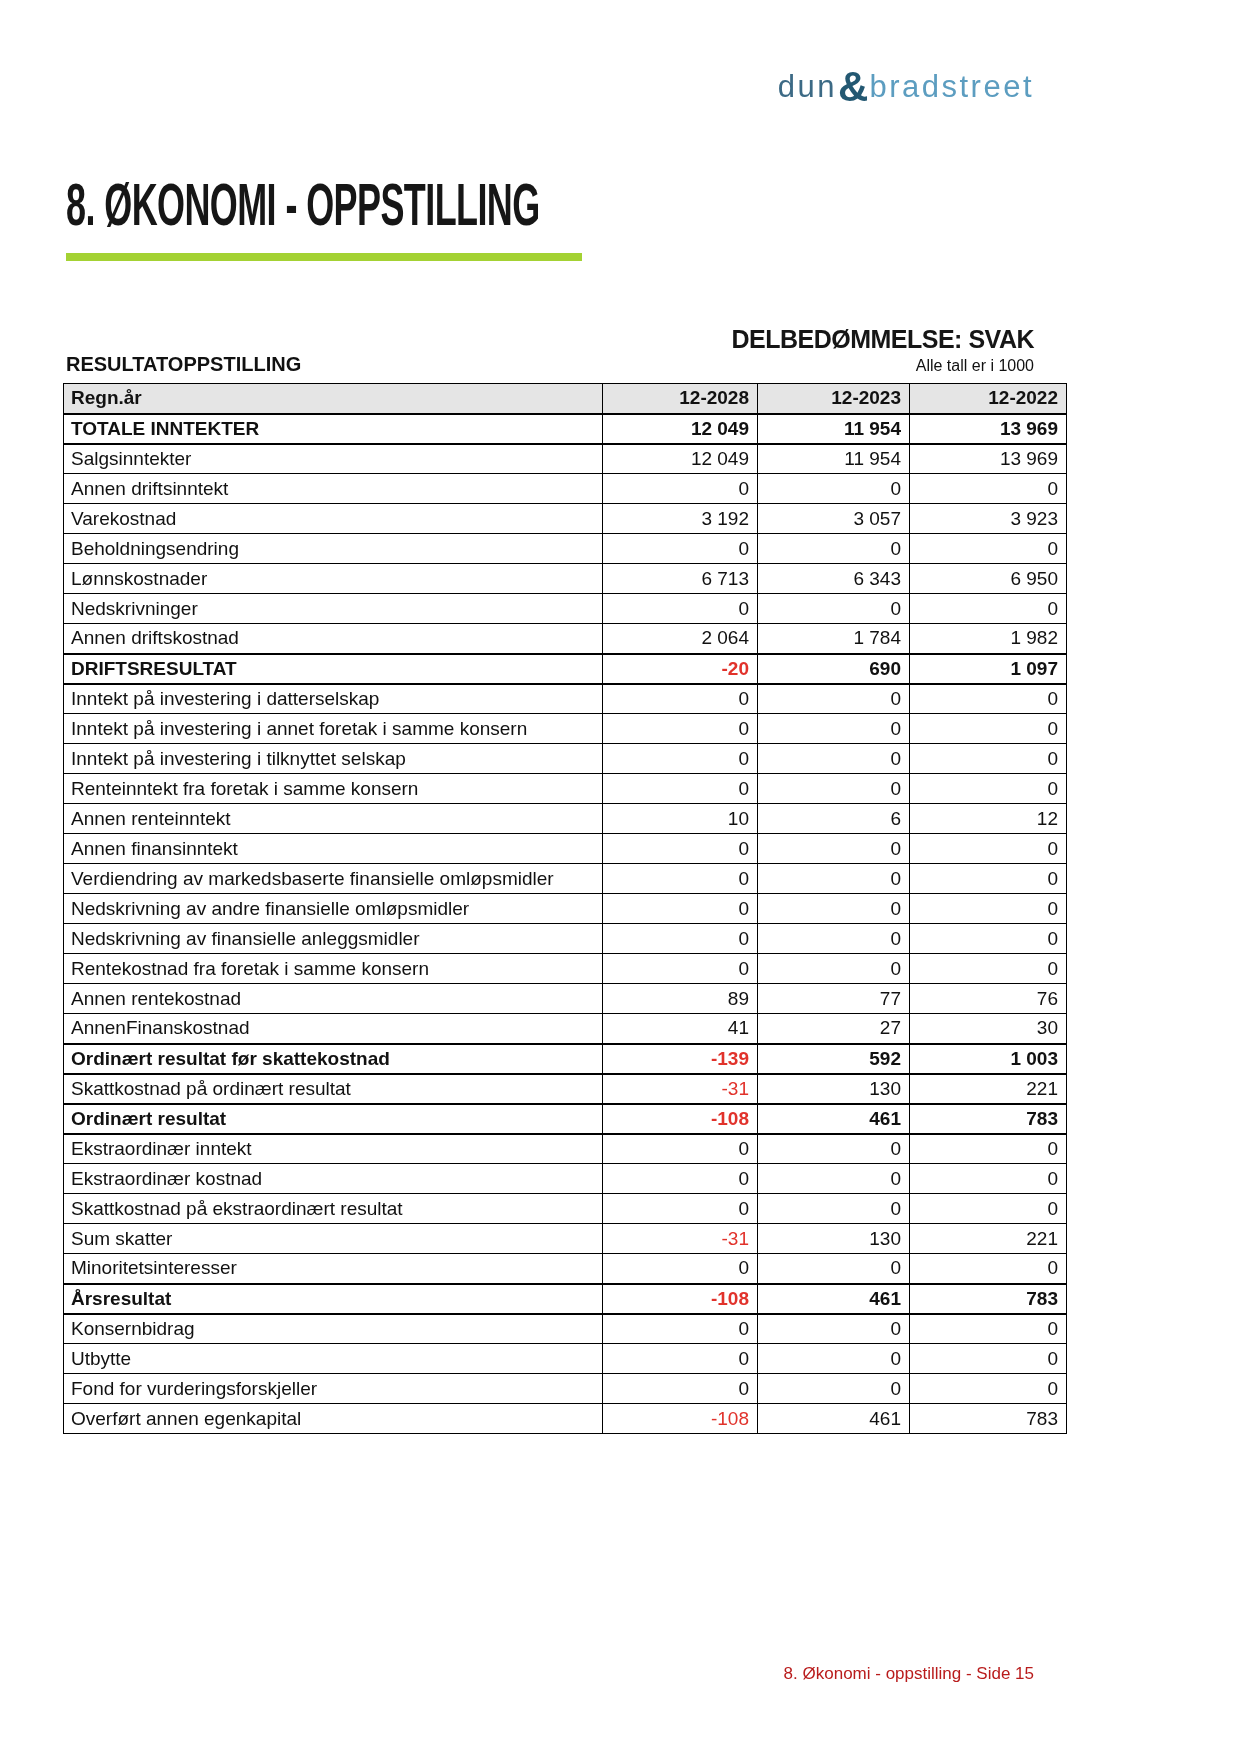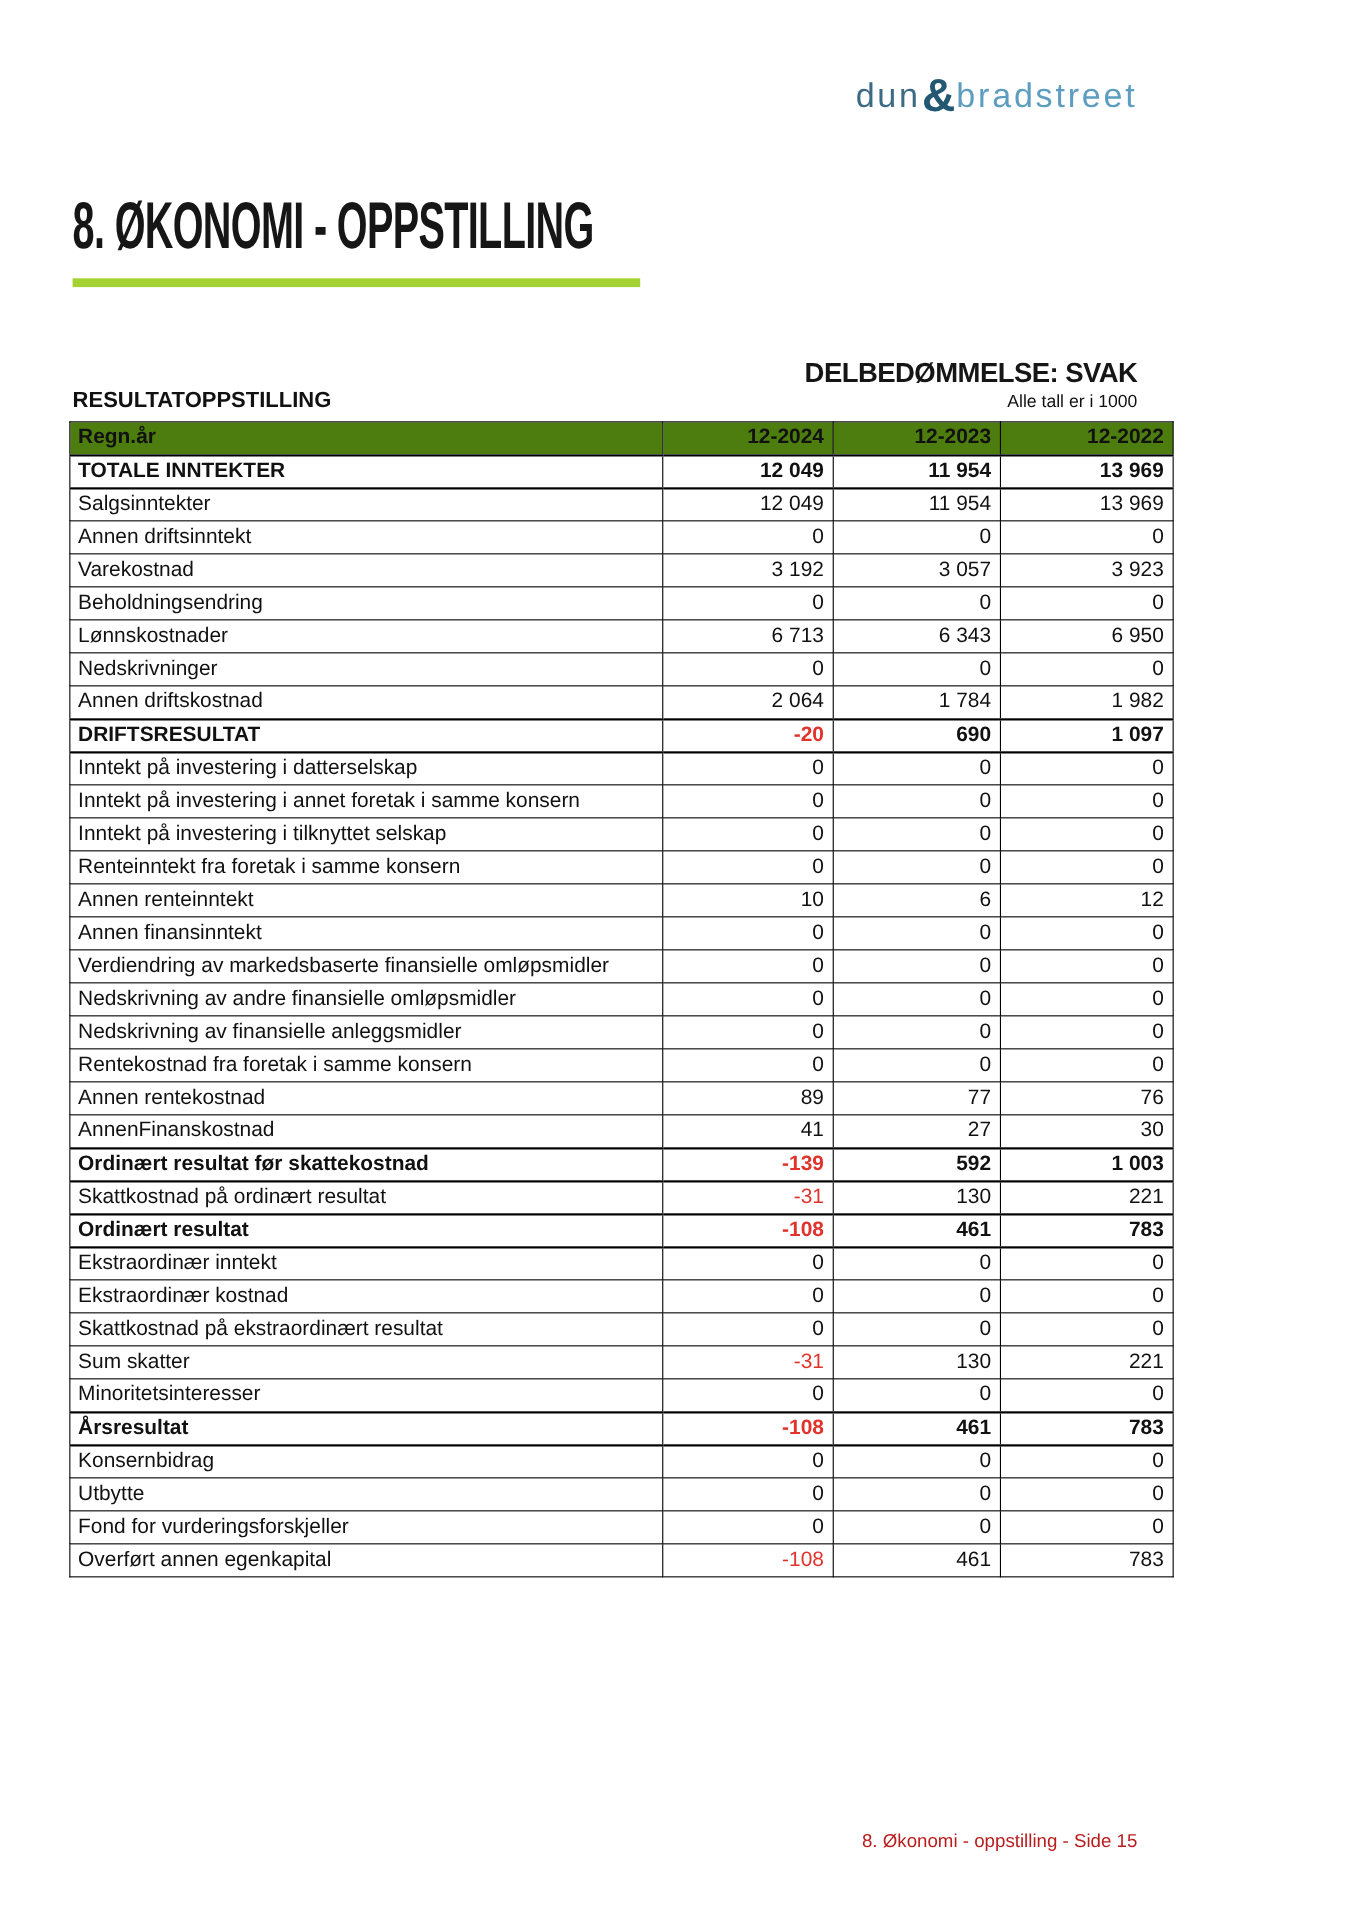--- a/index.html
+++ b/index.html
@@ -96,21 +96,21 @@
 
   table.result-table th, table.result-table td {
     border: 1.4px solid #000;
     height: 30px;
     padding: 0 8px;
     white-space: nowrap;
     overflow: hidden;
     font-weight: normal;
   }
   table.result-table thead th {
-    background: #4d7c0f;
+    background: #e5e5e5;
     font-weight: bold;
     border-bottom-width: 2px;
   }
   table.result-table th.label, table.result-table td.label { text-align: left; padding-left: 7px; }
   table.result-table th.num,   table.result-table td.num   { text-align: right; }
   table.result-table tr.bold td { font-weight: bold; border-top-width: 2px; border-bottom-width: 2px; }
   table.result-table td.neg { color: #e1322b; }
 
   
   .page-footer {
@@ -141,21 +141,21 @@
   <table class="result-table">
     <colgroup>
       <col class="c-label">
         <col class="c1">
         <col class="c2">
         <col class="c3">
     </colgroup>
     <thead>
       <tr>
         <th class="label">Regn.år</th>
-        <th class="num">12-2024</th>
+        <th class="num">12-2028</th>
         <th class="num">12-2023</th>
         <th class="num">12-2022</th>
       </tr>
     </thead>
     <tbody>
         <tr class="bold">
           <td class="label">TOTALE INNTEKTER</td>
           <td class="num">12 049</td>
           <td class="num">11 954</td>
           <td class="num">13 969</td>

